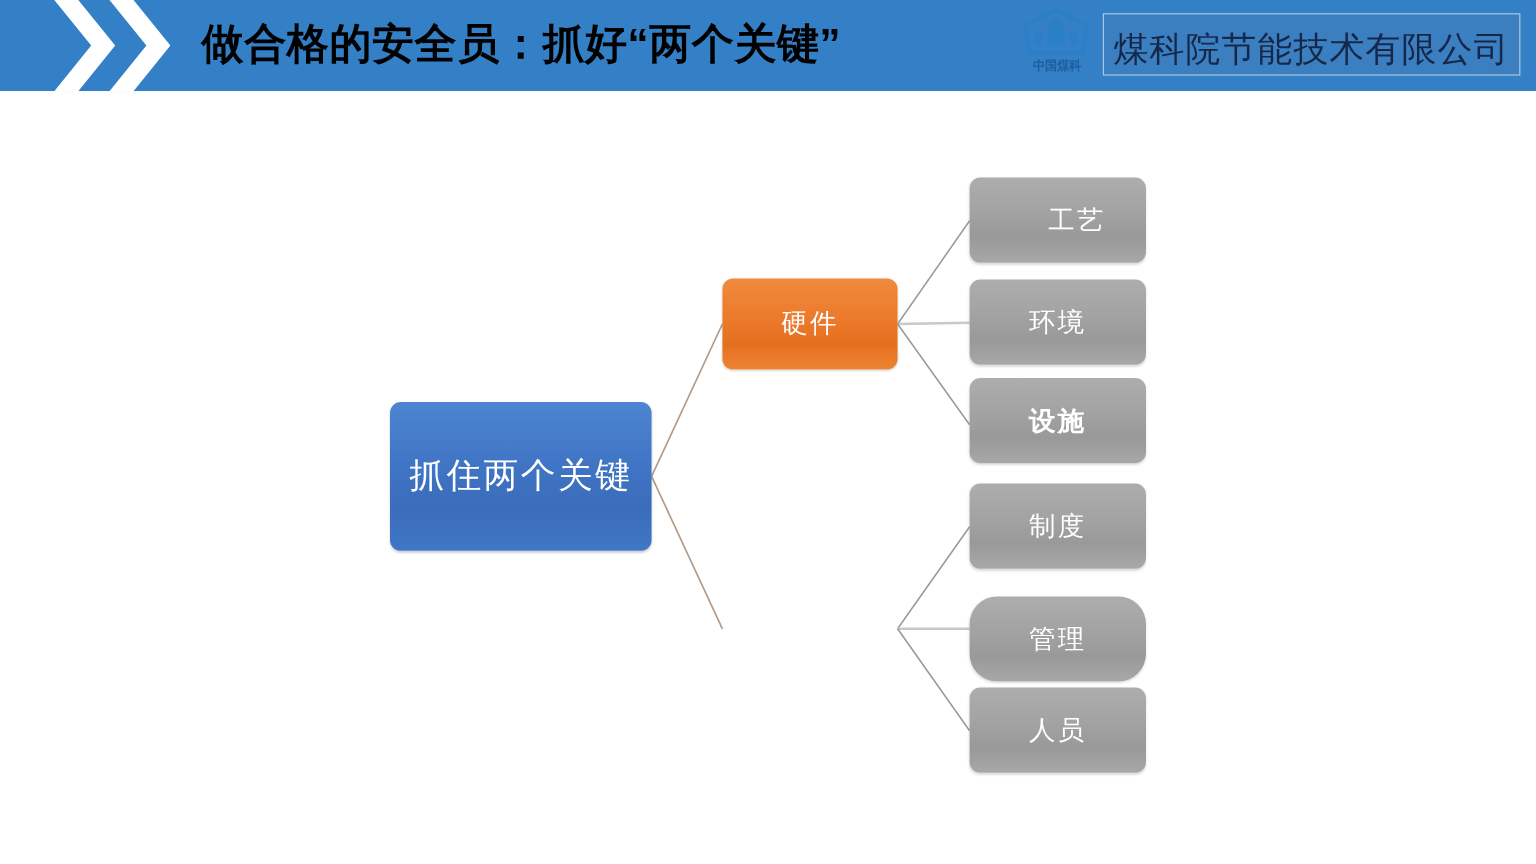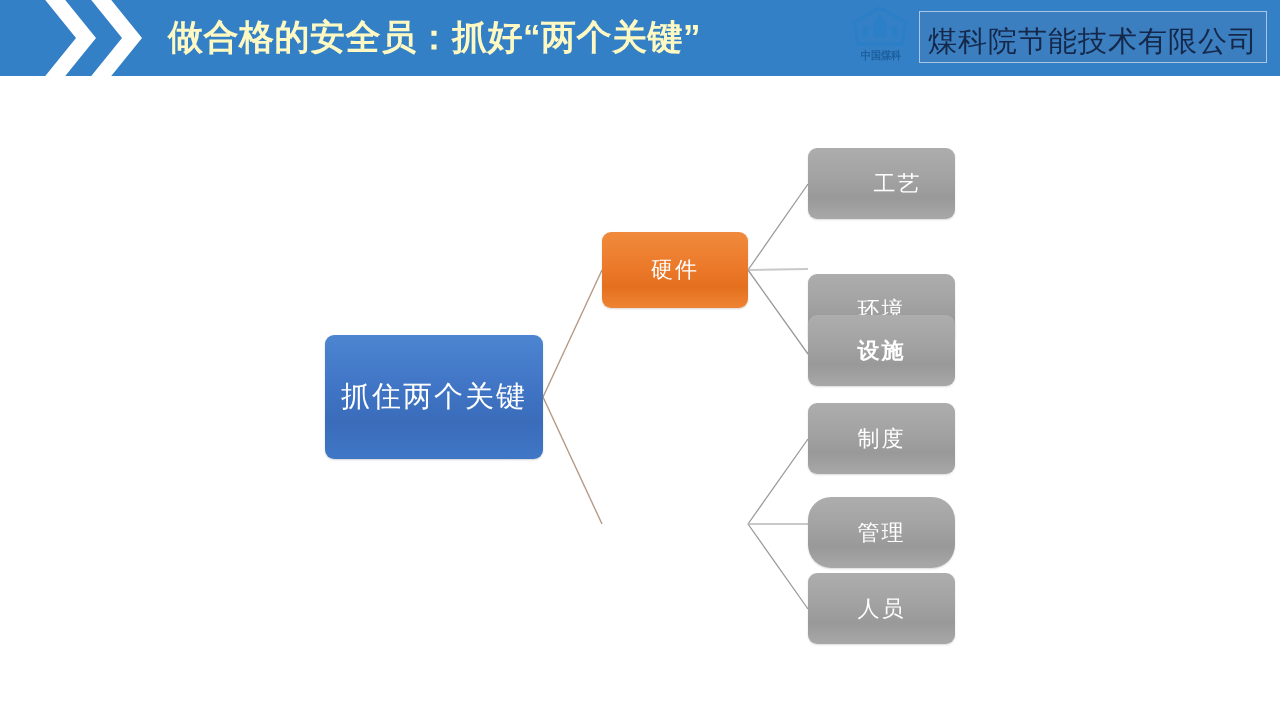--- a/index.html
+++ b/index.html
@@ -41,21 +41,21 @@
   .chev svg { display: block; }
   .chev-1 { left: 0; }
   .chev-2 { left: 46px; }
 
   .header-title {
     position: absolute;
     left: 168px;
     top: 13px;
     font-size: 35px;
     font-weight: bold;
-    color: #fef9c3;
+    color: #000000;
     letter-spacing: 0.5px;
     line-height: 48px;
     white-space: nowrap;
   }
 
   
   .logo-block {
     position: absolute;
     left: 846px;
     top: 6px;
@@ -159,21 +159,21 @@
   .node-leaf {
     left: 808px;
     width: 147px;
     height: 71px;
     font-size: 22px;
     letter-spacing: 2px;
     background: linear-gradient(180deg, #adadad 0%, #a3a3a3 40%, #999999 70%, #a8a8a8 100%);
     box-shadow: 0 1px 2px rgba(0,0,0,0.14);
   }
   .node-leaf.l0 { top: 72px; padding-left: 32px; }
-  .node-leaf.l1 { top: 157px; margin-top: 41px; }
+  .node-leaf.l1 { top: 157px; }
   .node-leaf.l2 { top: 239px; font-weight: bold; }
   .node-leaf.l3 { top: 327px; }
   .node-leaf.l4 { top: 421px; border-radius: 23px; }
   .node-leaf.l5 { top: 497px; }
 </style>
 </head>
 <body>
 
 <div class="header">
 

